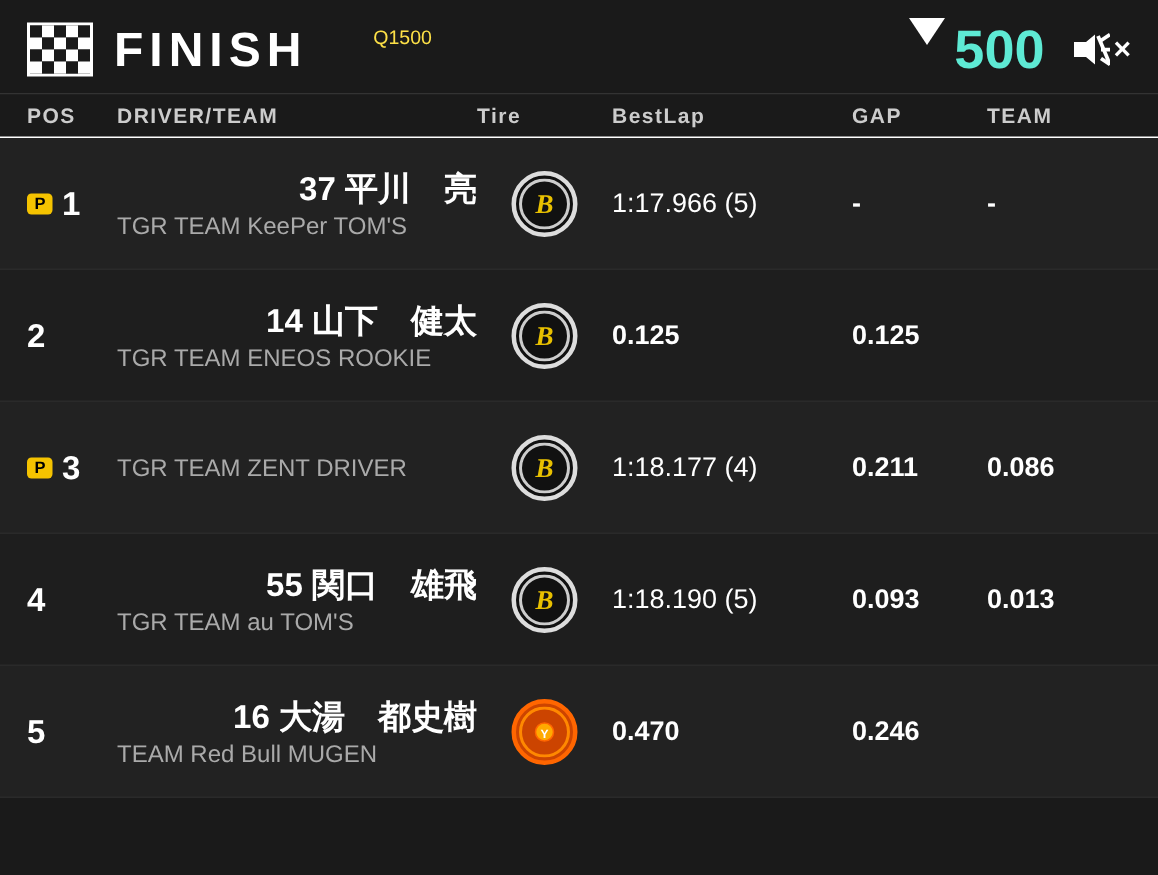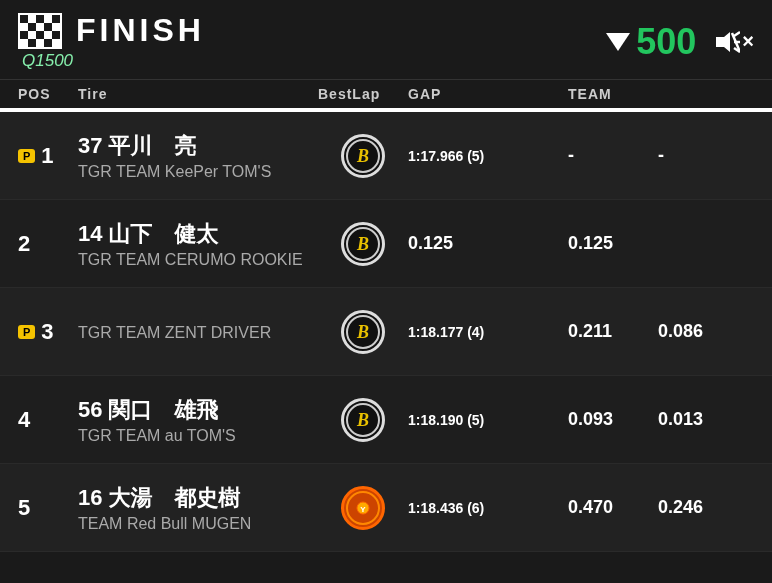--- a/index.html
+++ b/index.html
@@ -16,21 +16,21 @@
     .header {
       background: #1a1a1a;
       padding: 12px 18px 8px 18px;
       display: flex;
       align-items: center;
       justify-content: space-between;
       border-bottom: 1px solid #333;
     }
     .header-left {
       display: flex;
-      flex-direction: column;
+      gap: 40px;
     }
     .header-title-row {
       display: flex;
       align-items: center;
       gap: 14px;
     }
     .checkered-flag {
       width: 44px;
       height: 36px;
       display: grid;
@@ -44,38 +44,36 @@
     .checkered-flag .cell.black {
       background: #1a1a1a;
     }
     .finish-text {
       font-size: 32px;
       font-weight: bold;
       letter-spacing: 4px;
       color: white;
     }
     .session-label {
-      font-size: 17px;
-      color: #86efac;
+      font-size: 13px;
+      color: #fde047;
       margin-top: 2px;
       padding-left: 4px;
-      font-style: italic;
     }
     .header-right {
       display: flex;
       align-items: center;
       gap: 16px;
     }
     .points-badge {
       display: flex;
-      align-items: center;
       gap: 6px;
       font-size: 36px;
       font-weight: bold;
-      color: #22c55e;
+      color: #5eead4;
     }
     .triangle-down {
       width: 0;
       height: 0;
       border-left: 12px solid transparent;
       border-right: 12px solid transparent;
       border-top: 18px solid white;
     }
     .sound-icon {
       font-size: 26px;
@@ -84,21 +82,21 @@
       align-items: center;
       gap: 2px;
     }
 
     
     .col-headers {
       display: grid;
       grid-template-columns: 60px 240px 90px 160px 90px 80px;
       padding: 6px 18px;
       background: #1a1a1a;
-      border-bottom: 4px solid #ffffff;
+      border-bottom: 1px solid #ffffff;
     }
     .col-header {
       font-size: 14px;
       font-weight: bold;
       color: #cccccc;
       letter-spacing: 1px;
     }
 
     
     .race-table {
@@ -141,20 +139,21 @@
     }
 
     .driver-cell {
       display: flex;
       flex-direction: column;
     }
     .driver-name {
       font-size: 22px;
       font-weight: bold;
       color: white;
+      text-align: right;
     }
     .team-name {
       font-size: 16px;
       color: #aaaaaa;
       margin-top: 2px;
     }
 
     .tire-cell {
       display: flex;
       align-items: center;
@@ -181,22 +180,22 @@
       height: 44px;
       border-radius: 50%;
       background: #cc4400;
       border: 3px solid #ff6600;
       display: flex;
       align-items: center;
       justify-content: center;
     }
 
     .bestlap-cell {
-      font-size: 14px;
-      font-weight: bold;
+      font-size: 18px;
+      font-weight: normal;
       color: white;
     }
     .gap-cell {
       font-size: 18px;
       font-weight: bold;
       color: white;
     }
     .diff-cell {
       font-size: 18px;
       font-weight: bold;
@@ -249,20 +248,21 @@
         <line x1="22" y1="14" x2="28" y2="14" stroke="white" stroke-width="2.5"></line>
         <line x1="20" y1="5" x2="28" y2="24" stroke="white" stroke-width="2.5"></line>
       </svg>
       <span style="font-size:20px;font-weight:bold;color:white;">×</span>
     </div>
   </div>
 </div>
 
 <div class="col-headers">
   <span class="col-header">POS</span>
+  <span class="col-header">DRIVER/TEAM</span>
   <span class="col-header">Tire</span>
   <span class="col-header">BestLap</span>
   <span class="col-header">GAP</span>
   <span class="col-header">TEAM</span>
 </div>
 
 <div class="race-table" id="race-table">
 <div class="race-row">
       <div class="pos-cell">
         <span class="pole-badge">P</span>
@@ -283,21 +283,21 @@
       <div class="bestlap-cell">1:17.966 (5)</div>
       <div class="gap-cell">-</div>
       <div class="diff-cell">-</div>
     </div>
     <div class="race-row">
       <div class="pos-cell">
         <span class="pos-num">2</span>
       </div>
       <div class="driver-cell">
         <span class="driver-name">14 山下　健太</span>
-        <span class="team-name">TGR TEAM CERUMO ROOKIE</span>
+        <span class="team-name">TGR TEAM ENEOS ROOKIE</span>
       </div>
       <div class="tire-cell">
         <div class="tire-bs">
           <svg width="34" height="34" viewBox="0 0 34 34">
       <circle cx="17" cy="17" r="16" fill="#111" stroke="#ccc" stroke-width="2"></circle>
       <text x="17" y="23" text-anchor="middle" font-size="18" font-weight="900" font-style="italic" font-family="serif" fill="#e8c000">B</text>
     </svg>
         </div>
       </div>
       <div class="gap-cell">0.125</div>
@@ -321,21 +321,21 @@
       </div>
       <div class="bestlap-cell">1:18.177 (4)</div>
       <div class="gap-cell">0.211</div>
       <div class="diff-cell">0.086</div>
     </div>
     <div class="race-row">
       <div class="pos-cell">
         <span class="pos-num">4</span>
       </div>
       <div class="driver-cell">
-        <span class="driver-name">56 関口　雄飛</span>
+        <span class="driver-name">55 関口　雄飛</span>
         <span class="team-name">TGR TEAM au TOM'S</span>
       </div>
       <div class="tire-cell">
         <div class="tire-bs">
           <svg width="34" height="34" viewBox="0 0 34 34">
       <circle cx="17" cy="17" r="16" fill="#111" stroke="#ccc" stroke-width="2"></circle>
       <text x="17" y="23" text-anchor="middle" font-size="18" font-weight="900" font-style="italic" font-family="serif" fill="#e8c000">B</text>
     </svg>
         </div>
       </div>
@@ -353,17 +353,16 @@
       </div>
       <div class="tire-cell">
         <div class="tire-yk">
           <svg width="34" height="34" viewBox="0 0 34 34">
       <circle cx="17" cy="17" r="16" fill="#cc4400" stroke="#ff8800" stroke-width="2"></circle>
       <circle cx="17" cy="17" r="6" fill="#ffaa00" stroke="#ff6600" stroke-width="1"></circle>
       <text x="17" y="21" text-anchor="middle" font-size="8" font-weight="bold" font-family="Arial" fill="white">Y</text>
     </svg>
         </div>
       </div>
-      <div class="bestlap-cell">1:18.436 (6)</div>
       <div class="gap-cell">0.470</div>
       <div class="diff-cell">0.246</div>
     </div>
   </div>
 
 </body></html>

